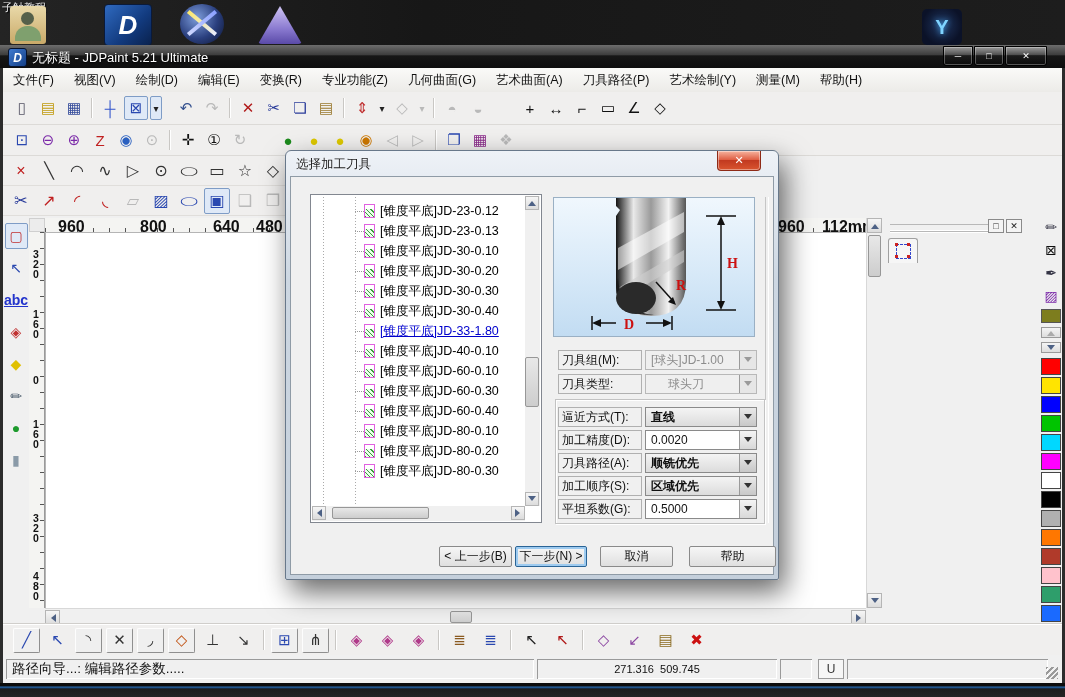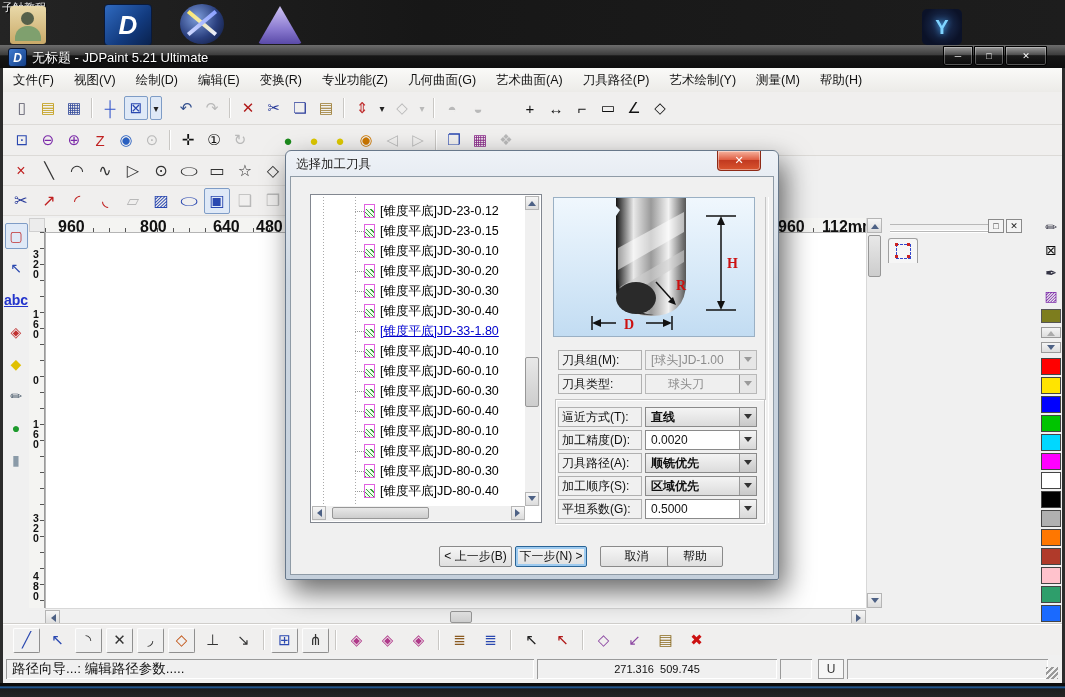--- a/index.html
+++ b/index.html
@@ -416,21 +416,21 @@
       <div class="tree">
         <div class="tree-rows">
             <div class="trow">
               <span class="conn"></span>
               <span class="chip"></span>
               <span class="tlabel">[锥度平底]JD-23-0.12</span>
             </div>
             <div class="trow">
               <span class="conn"></span>
               <span class="chip"></span>
-              <span class="tlabel">[锥度平底]JD-23-0.15</span>
+              <span class="tlabel">[锥度平底]JD-23-0.13</span>
             </div>
             <div class="trow">
               <span class="conn"></span>
               <span class="chip"></span>
               <span class="tlabel">[锥度平底]JD-30-0.10</span>
             </div>
             <div class="trow">
               <span class="conn"></span>
               <span class="chip"></span>
               <span class="tlabel">[锥度平底]JD-30-0.20</span>
@@ -477,25 +477,20 @@
             </div>
             <div class="trow">
               <span class="conn"></span>
               <span class="chip"></span>
               <span class="tlabel">[锥度平底]JD-80-0.20</span>
             </div>
             <div class="trow">
               <span class="conn"></span>
               <span class="chip"></span>
               <span class="tlabel">[锥度平底]JD-80-0.30</span>
-            </div>
-            <div class="trow">
-              <span class="conn"></span>
-              <span class="chip"></span>
-              <span class="tlabel">[锥度平底]JD-80-0.40</span>
             </div>
           </div>
         <div class="tree-vscroll">
           <div class="sbtn" style="left:0;top:0;width:14px;height:14px">
               <span class="tri up"></span>
             </div>
           <div class="sthumb" style="left:0;top:161px;width:14px;height:50px"></div>
           <div class="sbtn" style="left:0;bottom:0;width:14px;height:14px">
               <span class="tri down"></span>
             </div>
@@ -612,17 +607,17 @@
             <span class="val">0.5000</span>
             <span class="dbtn">
               <span class="tri down"></span>
             </span>
           </span>
       </div>
 
       <div class="dbtnrow" style="left:148px;top:369px;width:73px">&lt; 上一步(B)</div>
       <div class="dbtnrow focus" style="left:224px;top:369px;width:72px">下一步(N) &gt;</div>
       <div class="dbtnrow" style="left:309px;top:369px;width:73px">取消</div>
-      <div class="dbtnrow" style="left:376px;top:369px;width:56px">帮助</div>
+      <div class="dbtnrow" style="left:398px;top:369px;width:87px">帮助</div>
     </div>
   </div>
 
 </div>
 
 </body></html>

